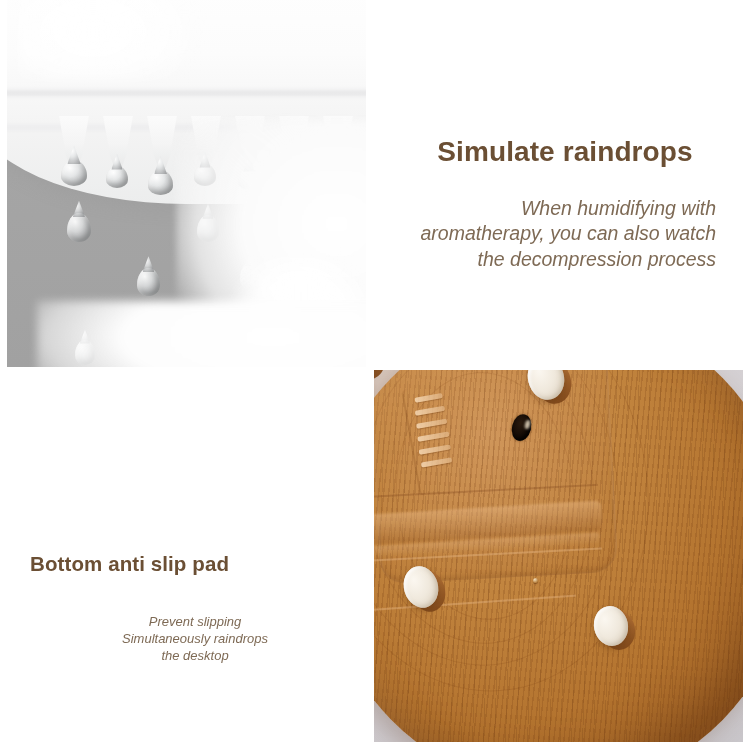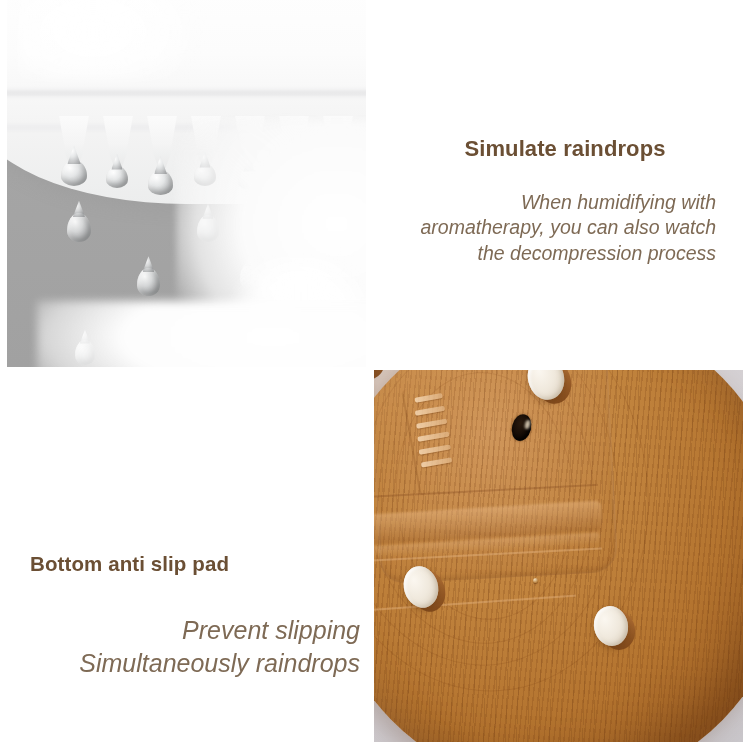--- a/index.html
+++ b/index.html
@@ -252,26 +252,26 @@
     color:#6b4f34;
     letter-spacing:.1px;
   }
   .bd{
     color:#7e6a55;
     line-height:1.30;
     font-style:italic;
   }
 
   #text-raindrops{left:400px;top:136px;width:330px;}
-  #text-raindrops .hd{font-size:22px;text-align:center;}
+  #text-raindrops .hd{font-size:28px;text-align:center;}
   #text-raindrops .bd{font-size:19.5px;text-align:right;margin-top:28px;padding-right:14px;}
 
   #text-antislip{left:30px;top:552px;width:330px;}
   #text-antislip .hd{font-size:20.5px;text-align:left;}
-  #text-antislip .bd{font-size:25px;text-align:right;margin-top:38px;}
+  #text-antislip .bd{font-size:13px;text-align:center;margin-top:38px;}
 </style>
 </head>
 <body>
 
 <div class="page">
 
   <div class="quad" id="photo-raindrops">
     <div class="rd-grey"></div>
     <div class="rd-body"></div>
     <div class="rd-glow"></div>
@@ -308,20 +308,21 @@
   <div class="txt-block" id="text-raindrops">
     <div class="hd">Simulate raindrops</div>
     <div class="bd">When humidifying with aromatherapy, you can also watch the decompression process</div>
   </div>
 
   <div class="txt-block" id="text-antislip">
     <div class="hd">Bottom anti slip pad</div>
     <div class="bd">
       <div>Prevent slipping</div>
       <div>Simultaneously raindrops</div>
+      <div>the desktop</div>
     </div>
   </div>
 
   <div class="quad" id="photo-wood-base">
     <div class="wb-base">
       <div class="wb-grain g1"></div>
       <div class="wb-grain g2"></div>
       <div class="wb-grain g3"></div>
       <div class="wb-grain g4"></div>
 

